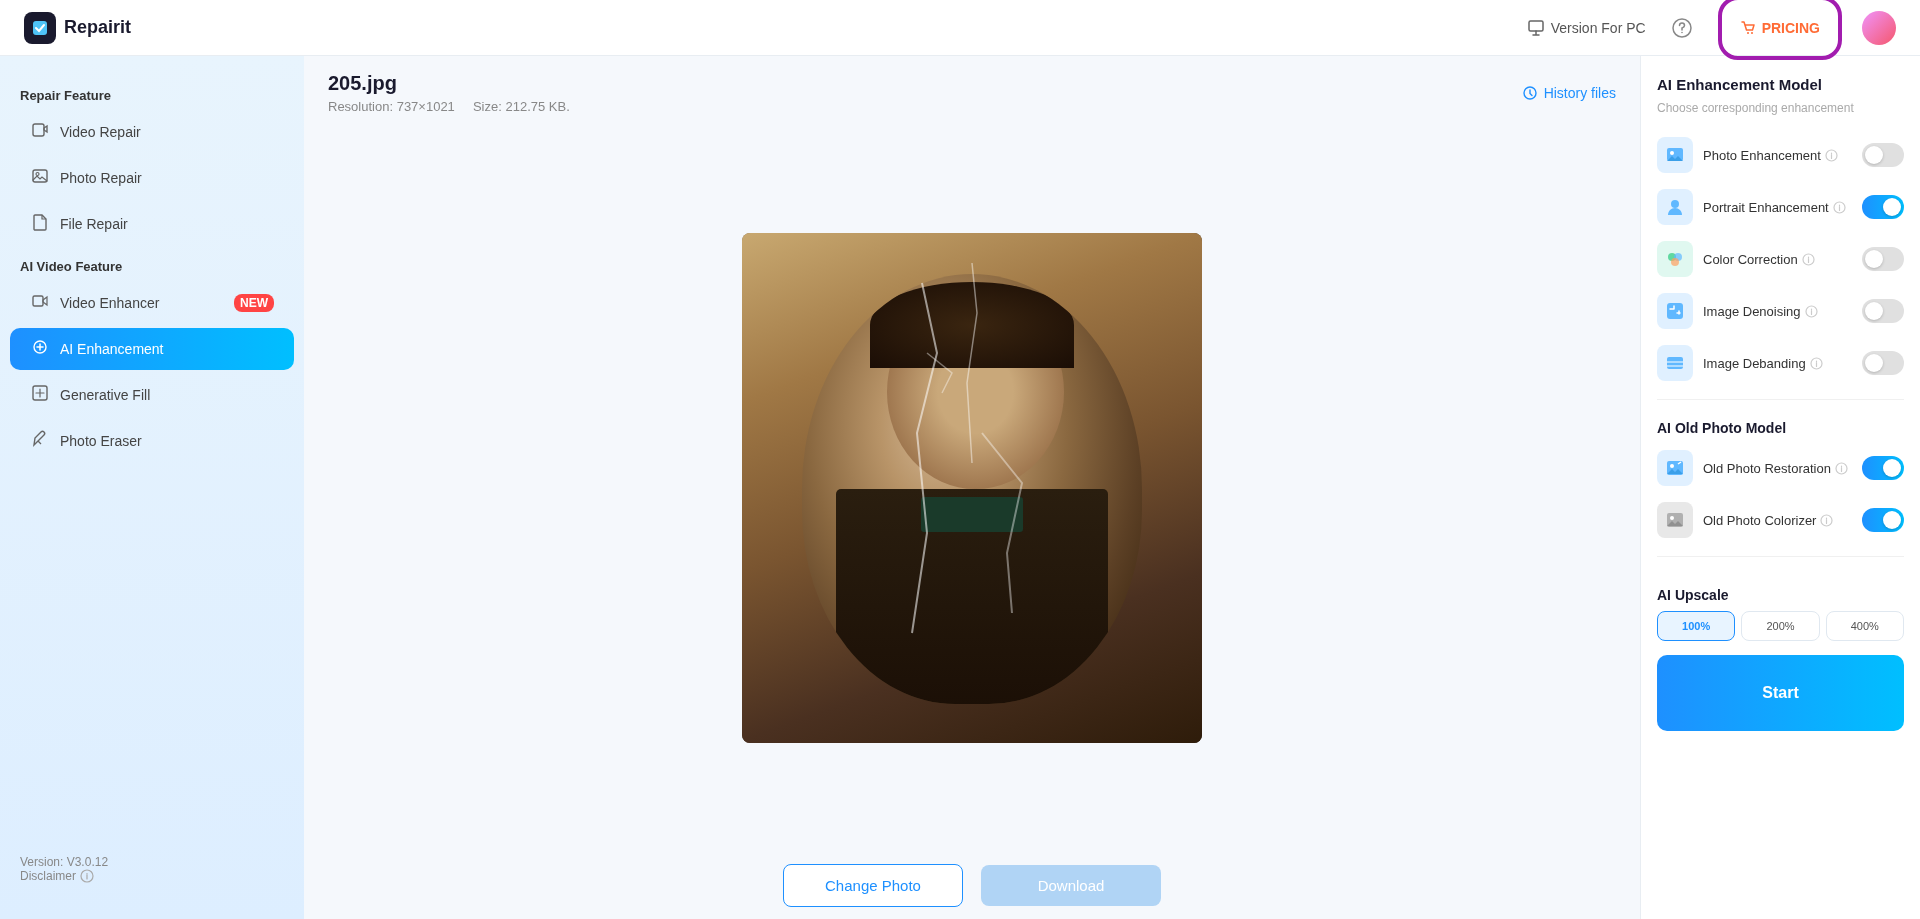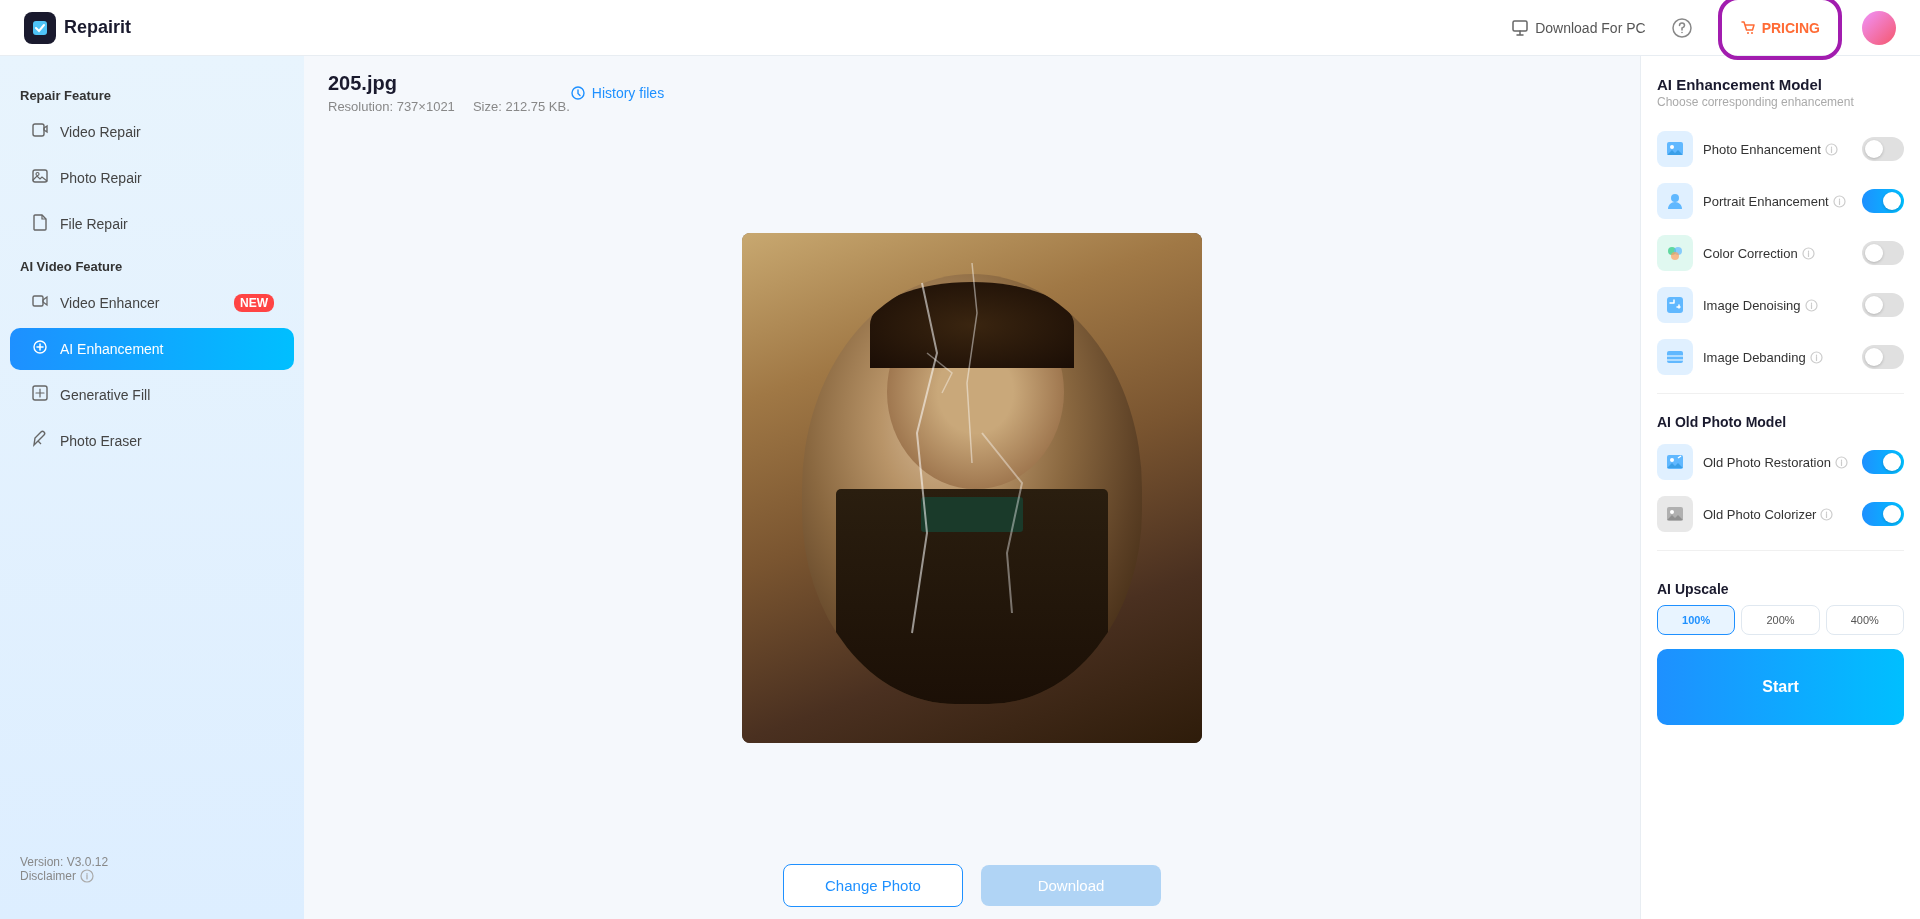--- a/index.html
+++ b/index.html
@@ -159,21 +159,21 @@
       flex-direction: column;
       background: #f5f8fc;
       overflow: hidden;
     }
 
     
     .file-info-bar {
       padding: 16px 24px 10px;
       display: flex;
       align-items: center;
-      justify-content: flex-start;
+      justify-content: space-between;
       flex-shrink: 0;
     }
     .file-info-left .filename {
       font-size: 20px;
       font-weight: 700;
       color: #1a1a2e;
     }
     .file-info-left .file-meta {
       font-size: 13px;
       color: #888;
@@ -259,21 +259,21 @@
       display: flex;
       flex-direction: column;
       padding: 20px 16px;
       overflow-y: auto;
       flex-shrink: 0;
     }
     .panel-model-title {
       font-size: 15px;
       font-weight: 700;
       color: #1a1a2e;
-      margin-bottom: 2px;
+      margin-bottom: 8px;
     }
     .panel-model-subtitle {
       font-size: 12px;
       color: #aaa;
       margin-bottom: 14px;
     }
     .toggle-row {
       display: flex;
       align-items: center;
       gap: 10px;
@@ -391,21 +391,21 @@
       </svg>
     </div>
     <span class="logo-text">Repairit</span>
   </div>
   <div class="header-right">
     <div class="header-download-pc">
       <svg width="18" height="18" viewBox="0 0 18 18" fill="none">
         <rect x="2" y="2" width="14" height="10" rx="1.5" stroke="#666" stroke-width="1.5" fill="none"></rect>
         <path d="M6 16h6M9 12v4" stroke="#666" stroke-width="1.5" stroke-linecap="round"></path>
       </svg>
-      <span>Download For PC</span>
+      <span>Version For PC</span>
     </div>
     <div class="header-help">
       <svg width="22" height="22" viewBox="0 0 22 22" fill="none">
         <circle cx="11" cy="11" r="9" stroke="#888" stroke-width="1.5" fill="none"></circle>
         <path d="M8.5 8.5C8.5 7.1 9.6 6 11 6s2.5 1.1 2.5 2.5c0 1.5-1.5 2-2.5 2.5V13" stroke="#888" stroke-width="1.5" stroke-linecap="round"></path>
         <circle cx="11" cy="15.5" r="0.8" fill="#888"></circle>
       </svg>
     </div>
     <button class="pricing-btn">
       <svg width="16" height="16" viewBox="0 0 16 16" fill="none">

